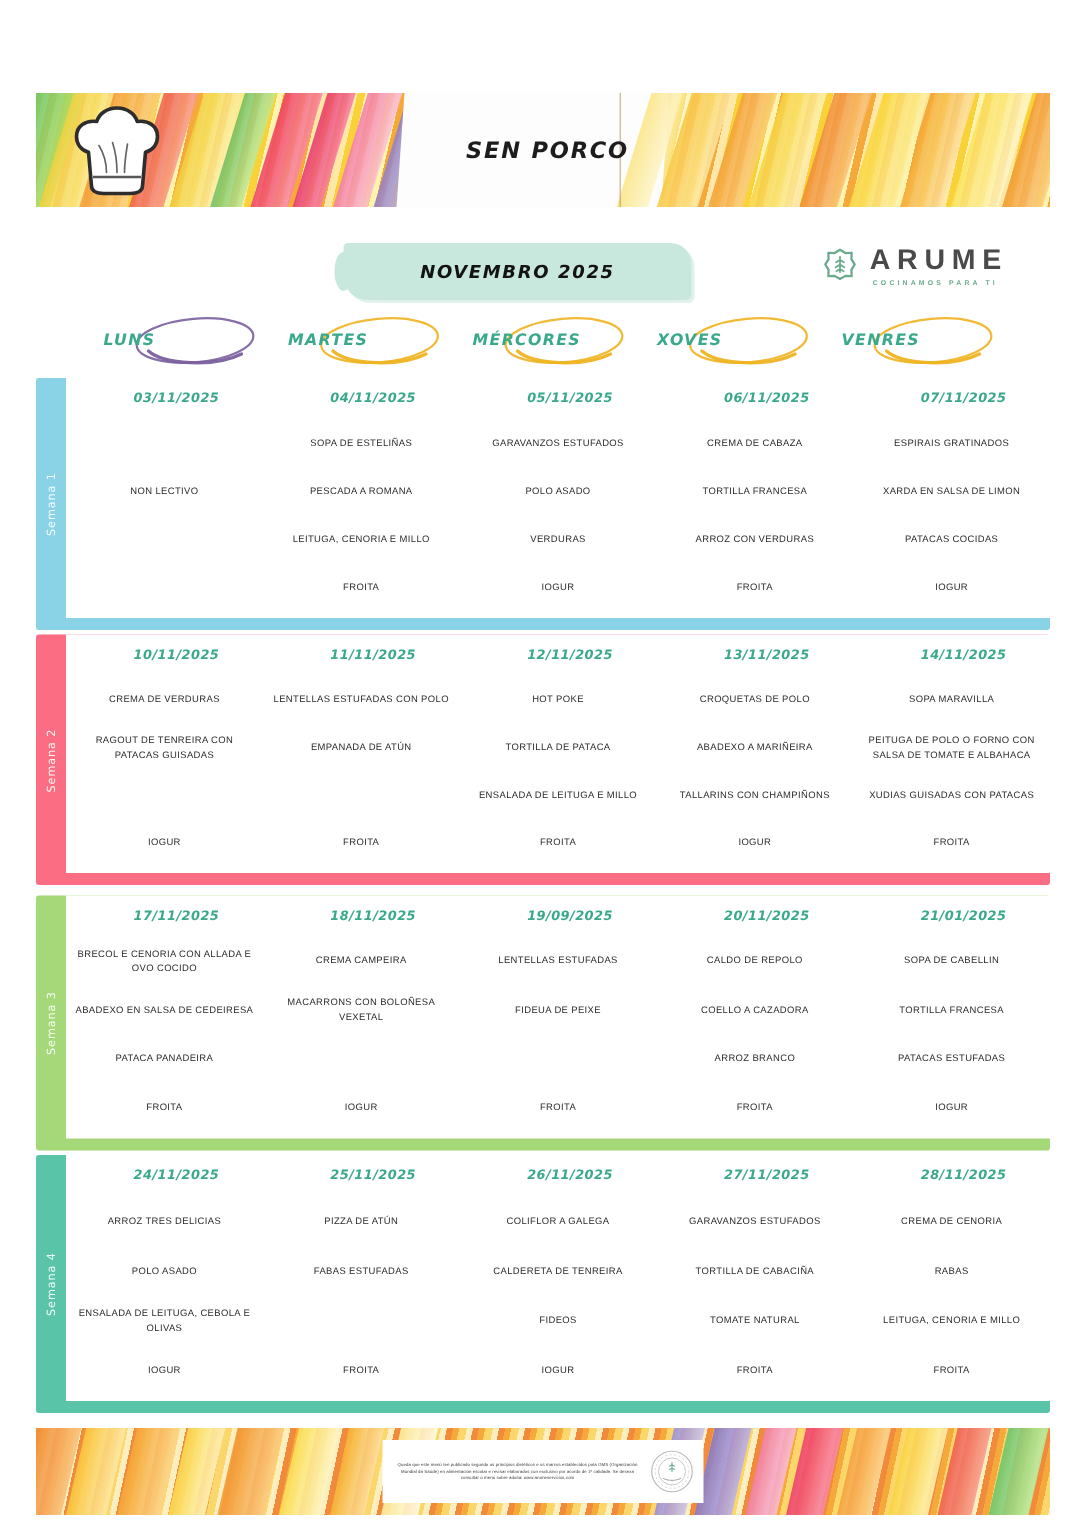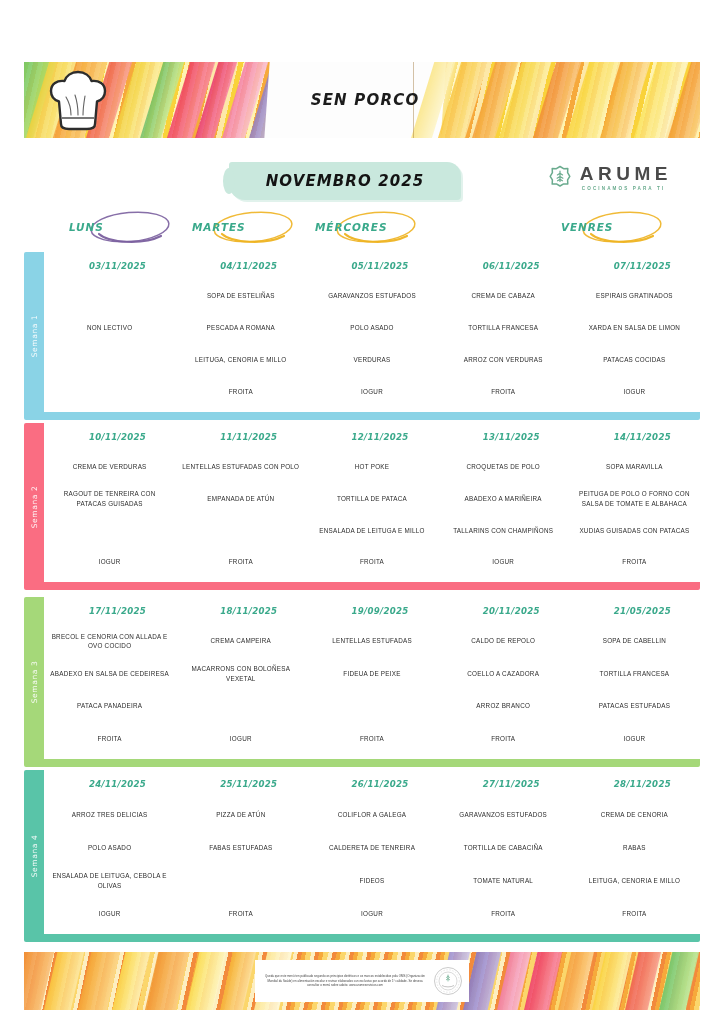--- a/index.html
+++ b/index.html
@@ -72,21 +72,21 @@
     display: flex; align-items: center; justify-content: center;
     box-shadow: 2px 2px 0 rgba(201,232,221,.55);
   }
   .month-pill::after{
     content:""; position:absolute; left:-6px; top:6px; width:12px; height:26px;
     background:#c9e8dd; border-radius:50%;
   }
   .month-text {
     font-family: "DejaVu Sans", sans-serif;
     font-style: italic; font-weight: bold;
-    font-size: 15px; letter-spacing: 1.1px; color: #131313;
+    font-size: 12px; letter-spacing: 1.1px; color: #131313;
     position: relative; z-index: 2;
   }
   .logo {
     position: absolute; right: 28px; top: 4px;
     display: flex; align-items: center; gap: 7px;
   }
   .logo-text { display: flex; flex-direction: column; line-height: 1; }
   .logo-name {
     font-size: 19px; font-weight: bold; letter-spacing: 4.5px;
     color: #4a4a4a;
@@ -264,20 +264,27 @@
         </svg>
         <span class="wd-label">MARTES</span>
       </div>
       <div class="wd" style="left: 291px;">
         <svg width="122" height="38" viewBox="0 0 122 38">
           <ellipse cx="61" cy="19" rx="39" ry="14.5" fill="none" stroke="#eeb321" stroke-width="1.5" transform="rotate(-5 61 19)" opacity=".9"></ellipse>
           <path d="M30 26c10 9 44 11 62 2" fill="none" stroke="#eeb321" stroke-width="2.2" stroke-linecap="round" opacity=".95"></path>
         </svg>
         <span class="wd-label">MÉRCORES</span>
       </div>
+      <div class="wd" style="left: 414px;">
+        <svg width="122" height="38" viewBox="0 0 122 38">
+          <ellipse cx="61" cy="19" rx="39" ry="14.5" fill="none" stroke="#eeb321" stroke-width="1.5" transform="rotate(-5 61 19)" opacity=".9"></ellipse>
+          <path d="M30 26c10 9 44 11 62 2" fill="none" stroke="#eeb321" stroke-width="2.2" stroke-linecap="round" opacity=".95"></path>
+        </svg>
+        <span class="wd-label">XOVES</span>
+      </div>
       <div class="wd" style="left: 537px;">
         <svg width="122" height="38" viewBox="0 0 122 38">
           <ellipse cx="61" cy="19" rx="39" ry="14.5" fill="none" stroke="#eeb321" stroke-width="1.5" transform="rotate(-5 61 19)" opacity=".9"></ellipse>
           <path d="M30 26c10 9 44 11 62 2" fill="none" stroke="#eeb321" stroke-width="2.2" stroke-linecap="round" opacity=".95"></path>
         </svg>
         <span class="wd-label">VENRES</span>
       </div>
     </div>
 
   <div id="weeks-host">
@@ -426,21 +433,21 @@
           <div class="col">
             <div class="col-date">20/11/2025</div>
             <div class="dishes">
               <div class="dish">CALDO DE REPOLO</div>
               <div class="dish">COELLO A CAZADORA</div>
               <div class="dish">ARROZ BRANCO</div>
               <div class="dish">FROITA</div>
             </div>
           </div>
           <div class="col">
-            <div class="col-date">21/05/2025</div>
+            <div class="col-date">21/01/2025</div>
             <div class="dishes">
               <div class="dish">SOPA DE CABELLIN</div>
               <div class="dish">TORTILLA FRANCESA</div>
               <div class="dish">PATACAS ESTUFADAS</div>
               <div class="dish">IOGUR</div>
             </div>
           </div>
         </div>
       </div>
       <div class="week" style="top: 770px; height: 172px;">

